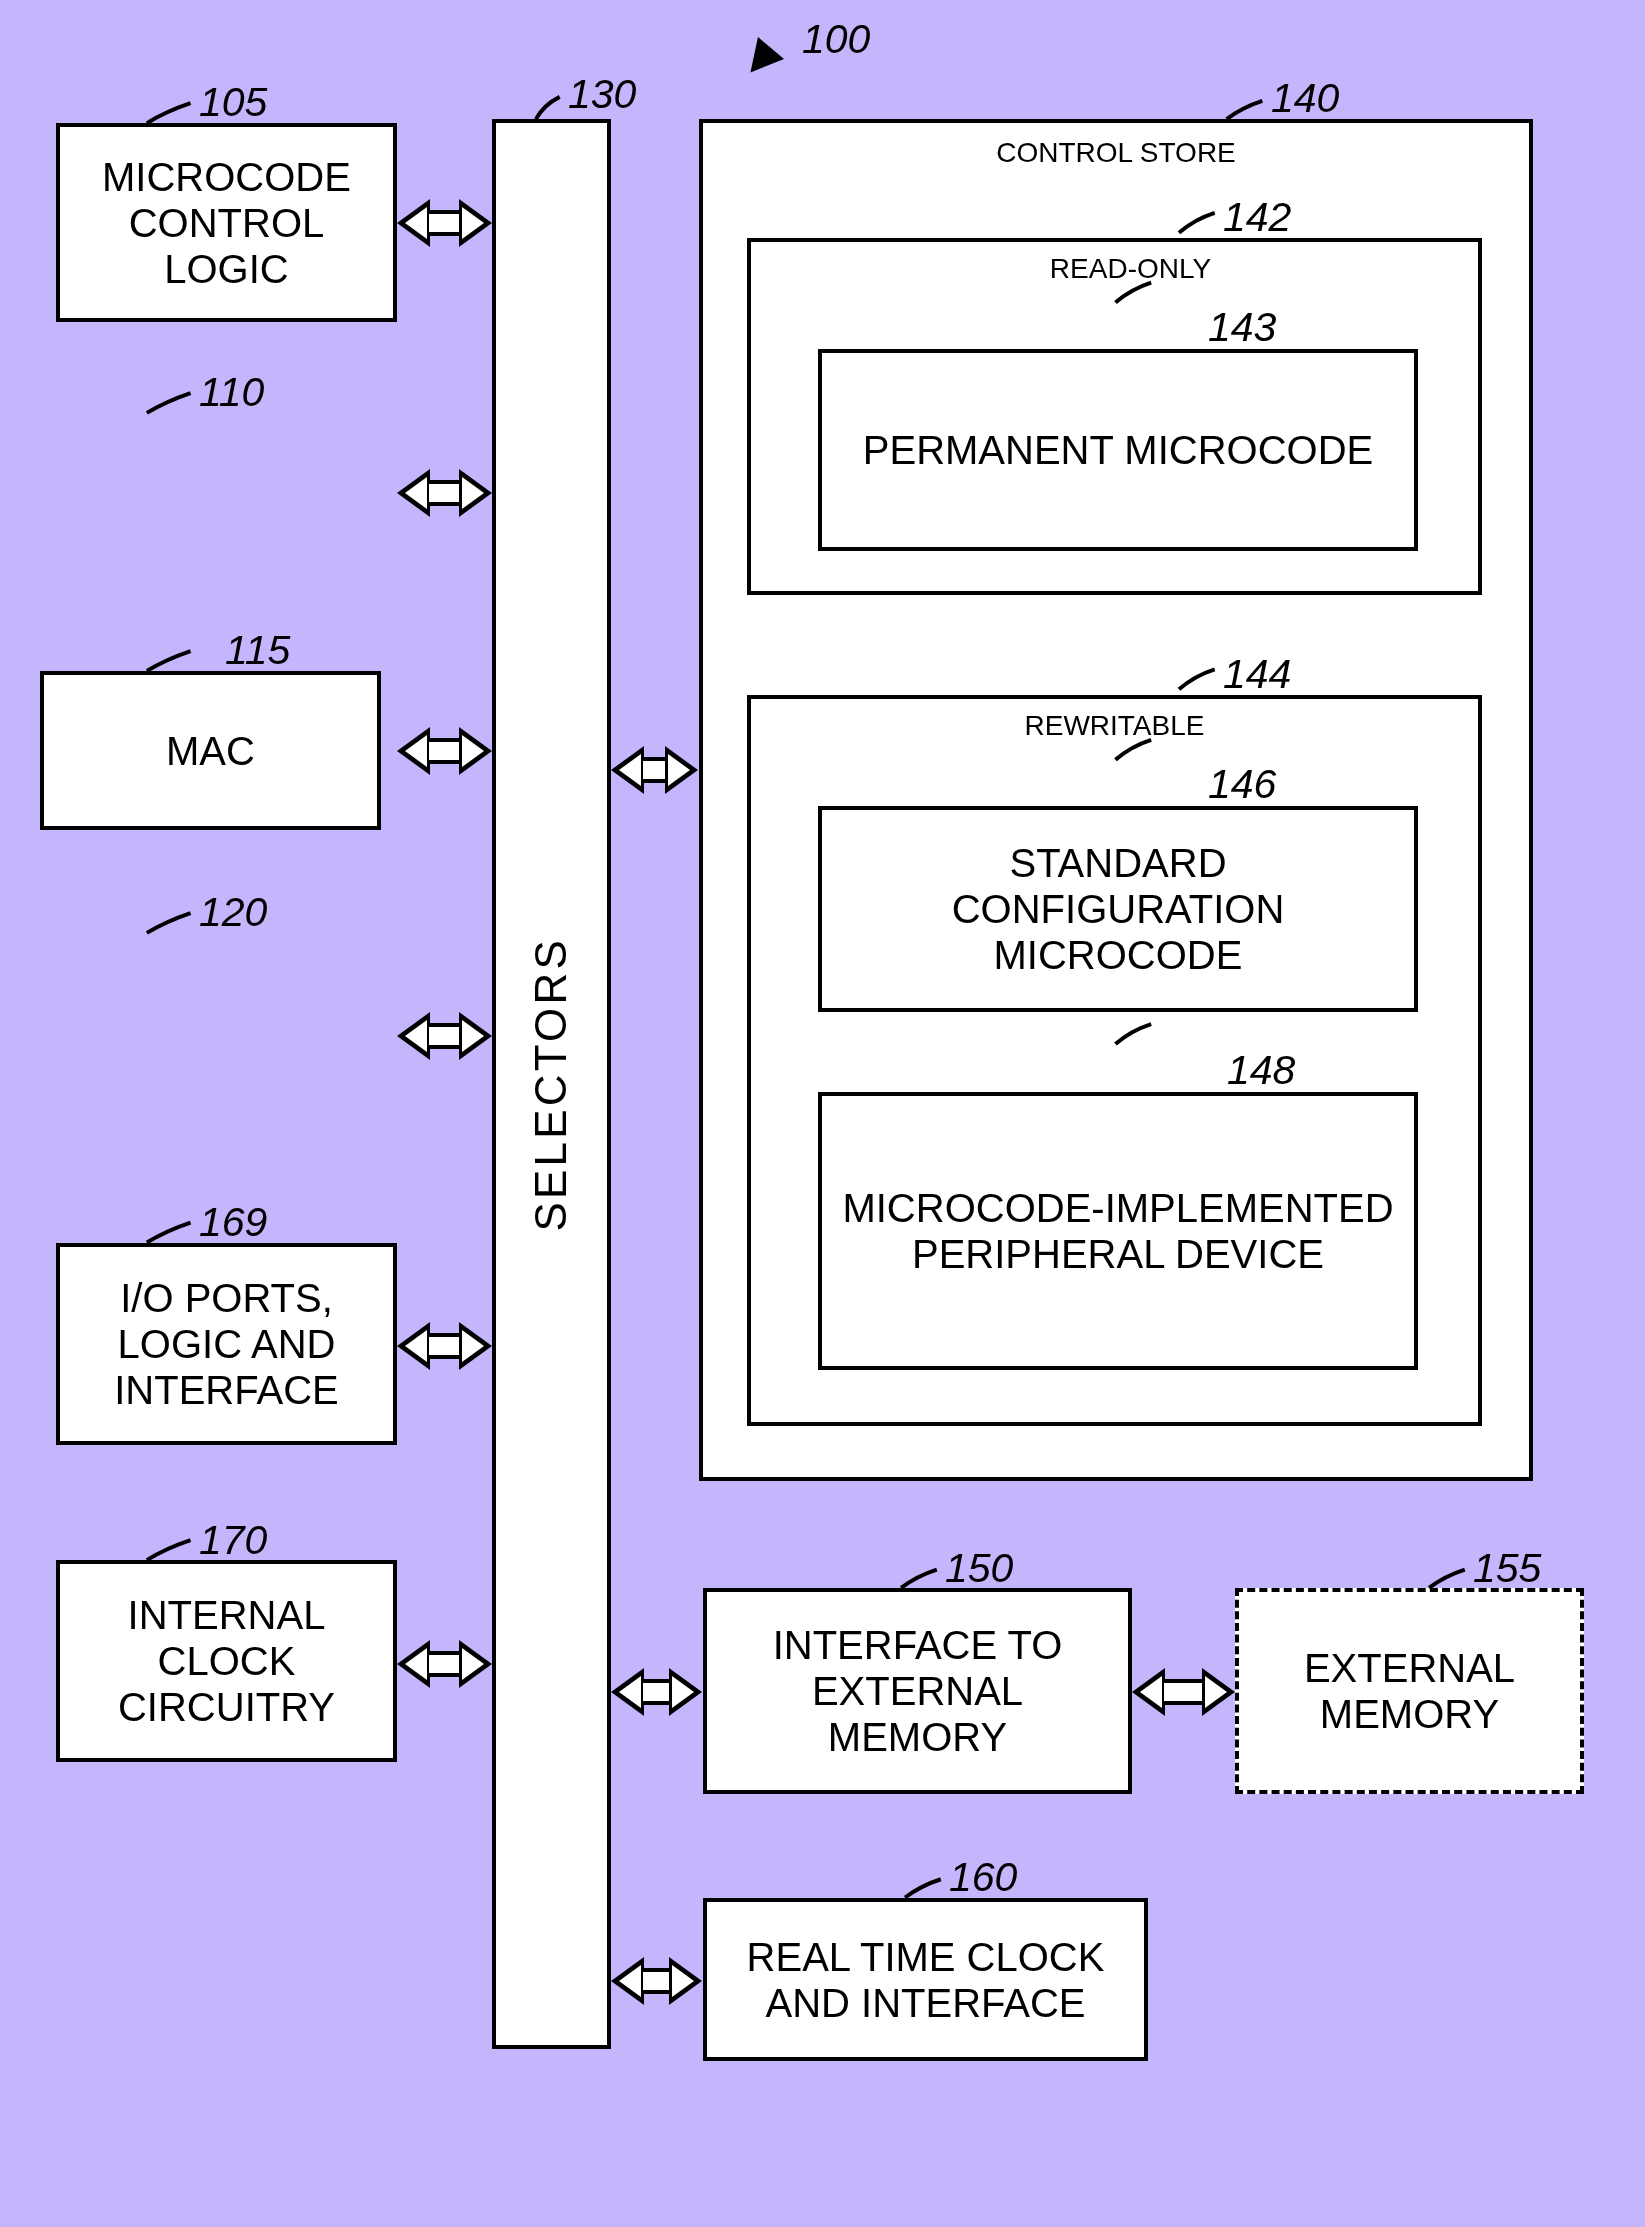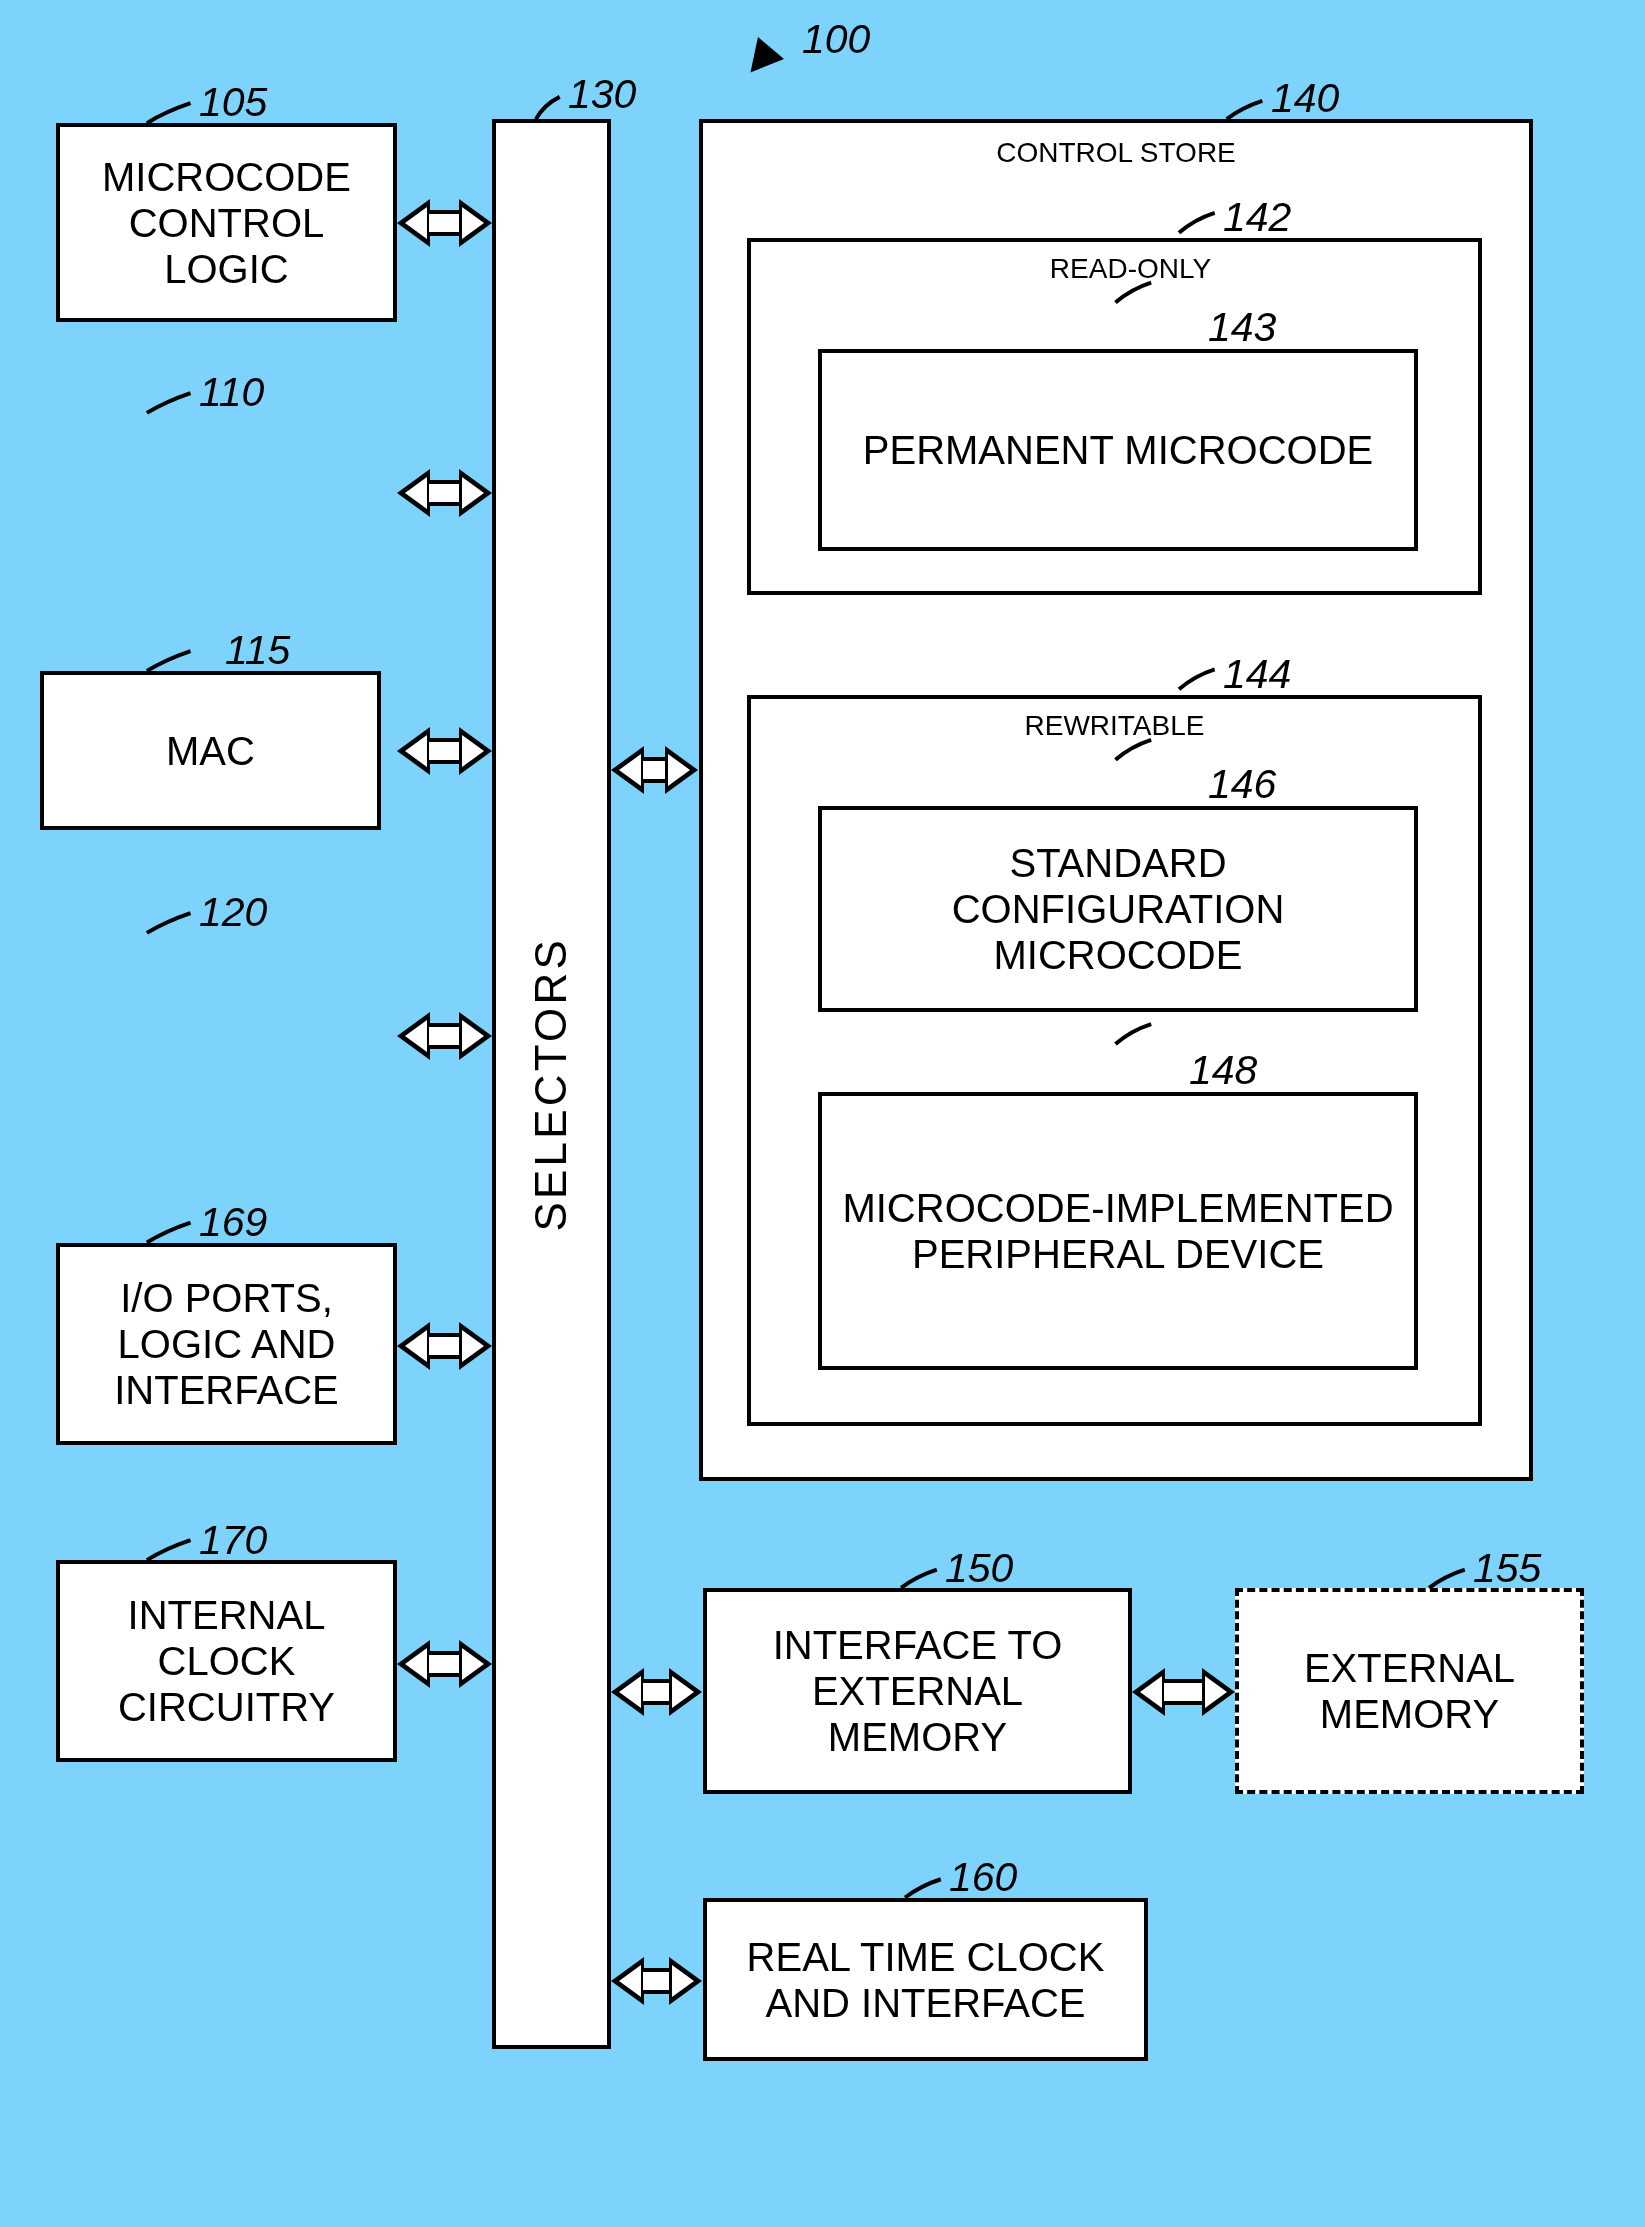--- a/index.html
+++ b/index.html
@@ -5,21 +5,21 @@
   html, body {
     margin: 0;
     padding: 0;
     background: #fff;
     font-family: Arial, Helvetica, sans-serif;
   }
   .canvas {
     position: relative;
     width: 1645px;
     height: 2227px;
-    background: #7dd3fc;
+    background: #c4b5fd;
   }
   .box {
     position: absolute;
     border: 4.8px solid #000;
     box-sizing: border-box;
     display: flex;
     align-items: center;
     justify-content: center;
     text-align: center;
     font-size: 40px;
@@ -156,21 +156,21 @@
 
     <div class="ref" style="left:520px; top:528px;">144</div>
     <div class="box" style="left:44px; top:572px; width:735px; height:731px; display:block; padding:0;">
       <div class="title-inside" style="top:11px;">REWRITABLE</div>
 
       <div class="ref" style="left:457px; top:62px;">146</div>
       <div class="box" style="left:67px; top:107px; width:600px; height:206px;">
         <span>STANDARD CONFIGURATION MICROCODE</span>
       </div>
 
-      <div class="ref" style="left:438px; top:348px;">148</div>
+      <div class="ref" style="left:476px; top:348px;">148</div>
       <div class="box" style="left:67px; top:393px; width:600px; height:278px;">
         <span>MICROCODE-IMPLEMENTED PERIPHERAL DEVICE</span>
       </div>
     </div>
   </div>
 
   <div class="ref" style="left:945px; top:1545px;">150</div>
   <div class="box" style="left:703px; top:1588px; width:429px; height:206px;">
     <span>INTERFACE TO EXTERNAL MEMORY</span>
   </div>

